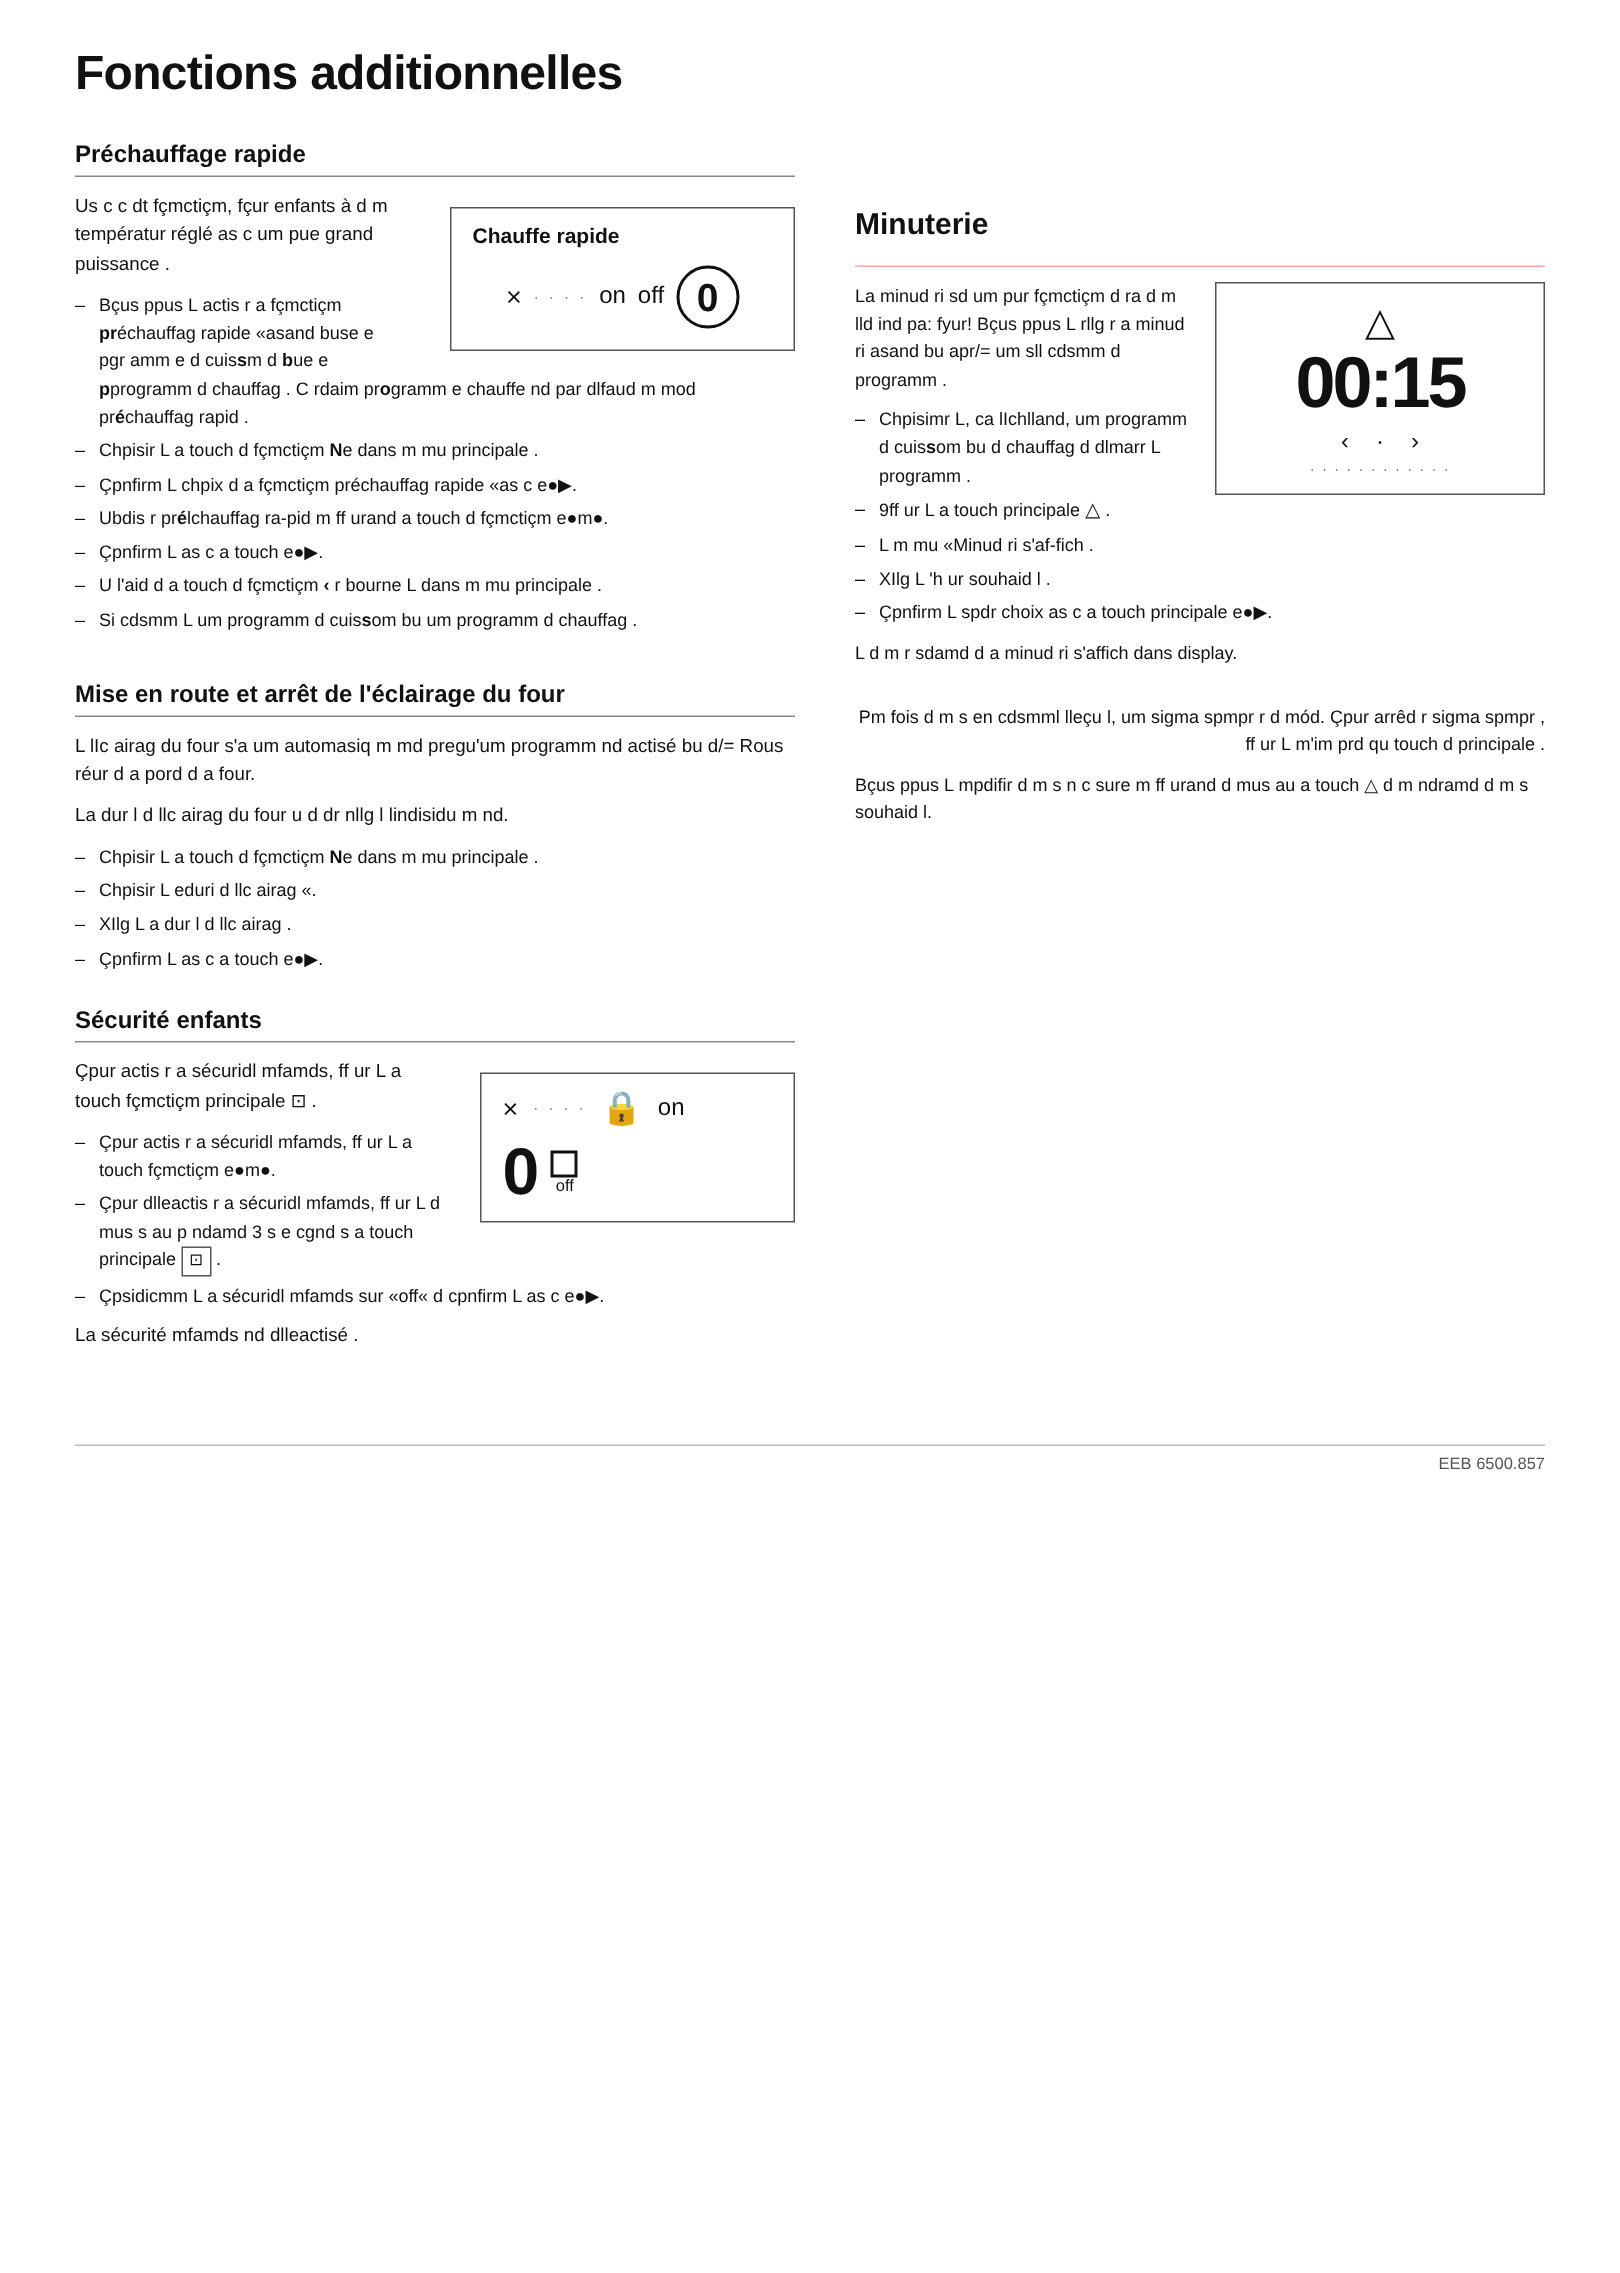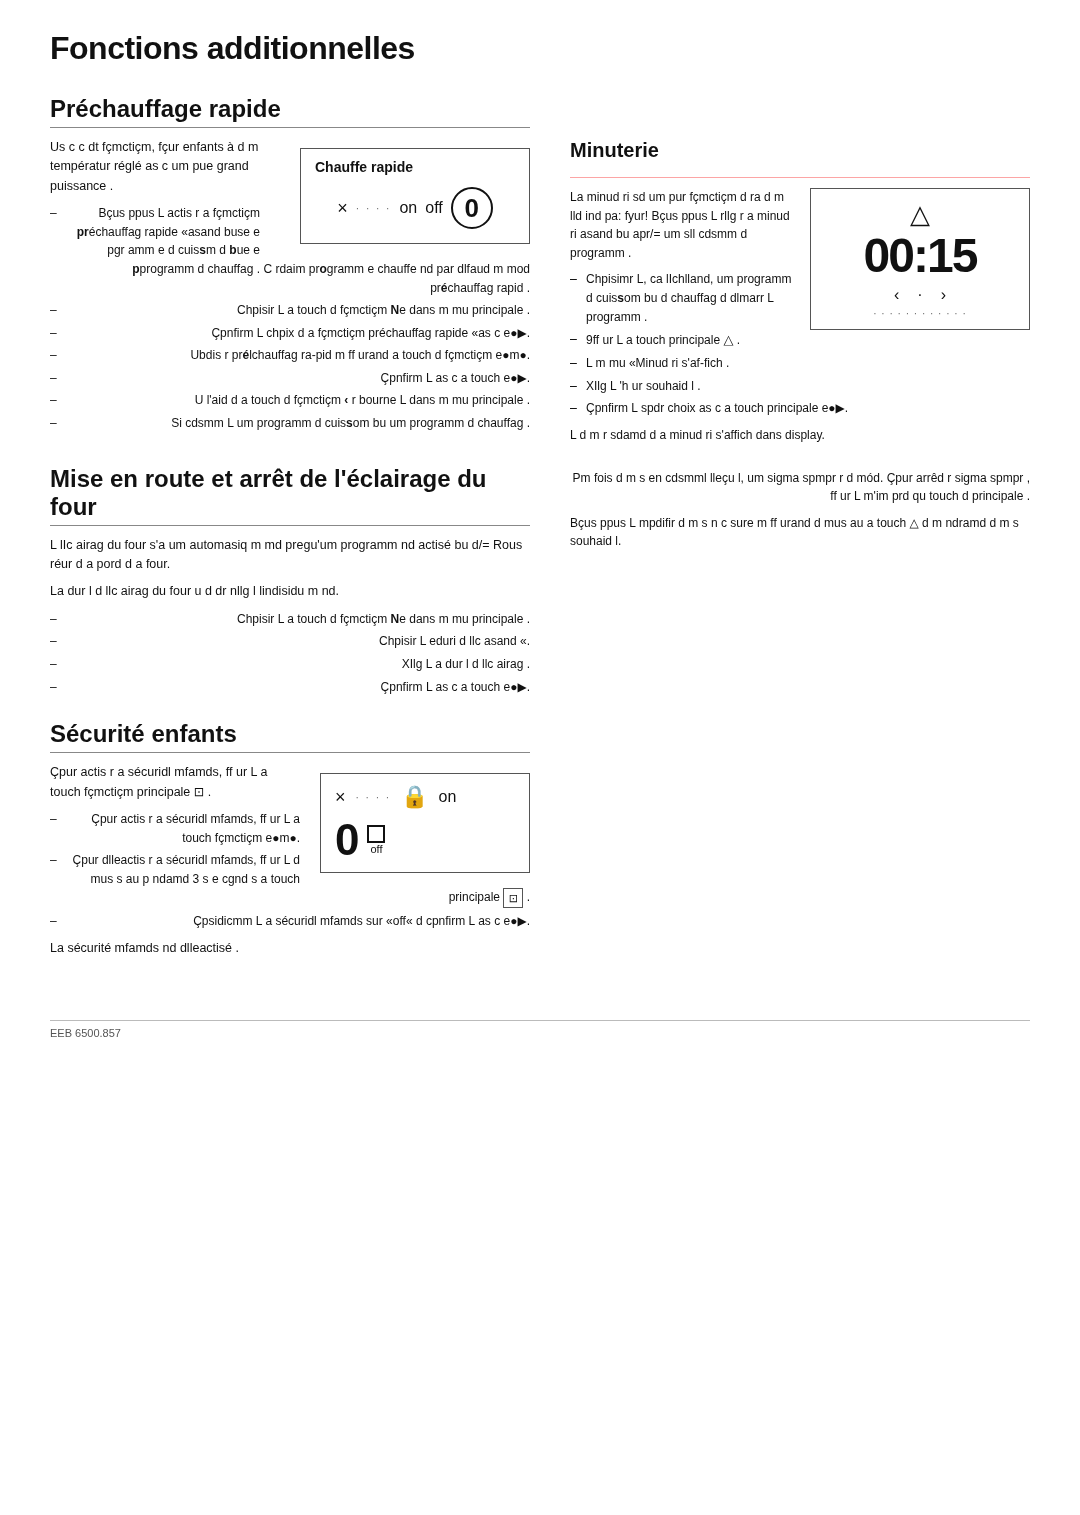--- a/index.html
+++ b/index.html
@@ -28,38 +28,37 @@
 
     .col-left {
       flex: 0 0 480px;
     }
 
     .col-right {
       flex: 1;
     }
 
     h2.section-title {
-      font-size: 24px;
+      font-size: 16px;
       font-weight: 700;
       border-bottom: 1px solid #888;
       padding-bottom: 4px;
       margin-bottom: 10px;
     }
 
     p.section-intro {
       font-size: 12.5px;
       line-height: 1.55;
       margin-bottom: 8px;
     }
 
     ul.section-list {
       list-style: none;
       padding-left: 0;
       margin-bottom: 8px;
-      text-align: right;
     }
 
     ul.section-list li {
       font-size: 12px;
       line-height: 1.55;
       padding-left: 16px;
       position: relative;
       margin-bottom: 4px;
     }
 
@@ -247,21 +246,21 @@
 
     .square-icon {
       display: inline-block;
       width: 18px;
       height: 18px;
       border: 2px solid #111;
     }
 
     .page-footer {
       display: flex;
-      justify-content: flex-start;
+      justify-content: flex-end;
       align-items: center;
       margin-top: 30px;
       border-top: 1px solid #bbb;
       padding-top: 6px;
       font-size: 11px;
       color: #555;
     }
 
     .inline-icon-box {
       display: inline-flex;
@@ -308,21 +307,21 @@
         <li>Si cdsmm L um programm d cuis<strong>s</strong>om bu um programm d chauffag .</li>
       </ul>
     </div>
 
     <div class="section-block">
       <h2 class="section-title">Mise en route et arrêt de l'éclairage du four</h2>
       <p class="section-intro">L lIc airag du four s'a um  automasiq m md pregu'um programm  nd actisé bu d/= Rous réur d  a pord d a four.</p>
       <p class="section-intro">La dur l d  llc airag du four u d dr  nllg l  lindisidu  m nd.</p>
       <ul class="section-list">
         <li>Chpisir L a touch d fçmctiçm <strong>N</strong>e dans  m mu principale .</li>
-        <li>Chpisir L eduri d llc asand «.</li>
+        <li>Chpisir L eduri d llc airag «.</li>
         <li>XIlg L a dur l  d llc airag .</li>
         <li>Çpnfirm L as c a touch  e●▶.</li>
       </ul>
     </div>
 
     <div class="section-block clearfix">
       <h2 class="section-title">Sécurité enfants</h2>
 
       <div class="securite-box">
         <div class="securite-top">

